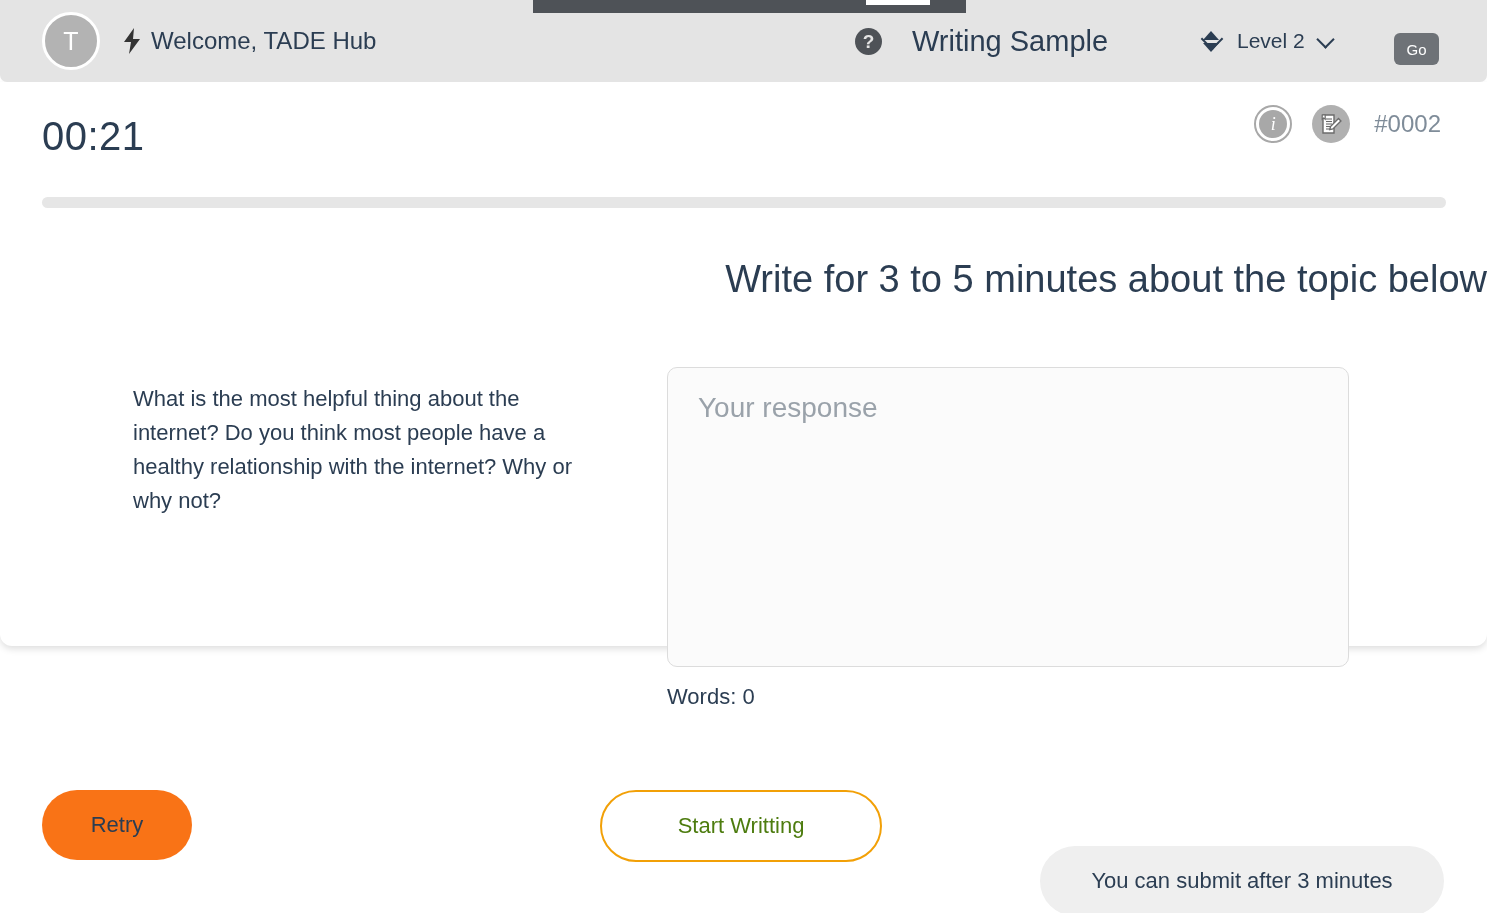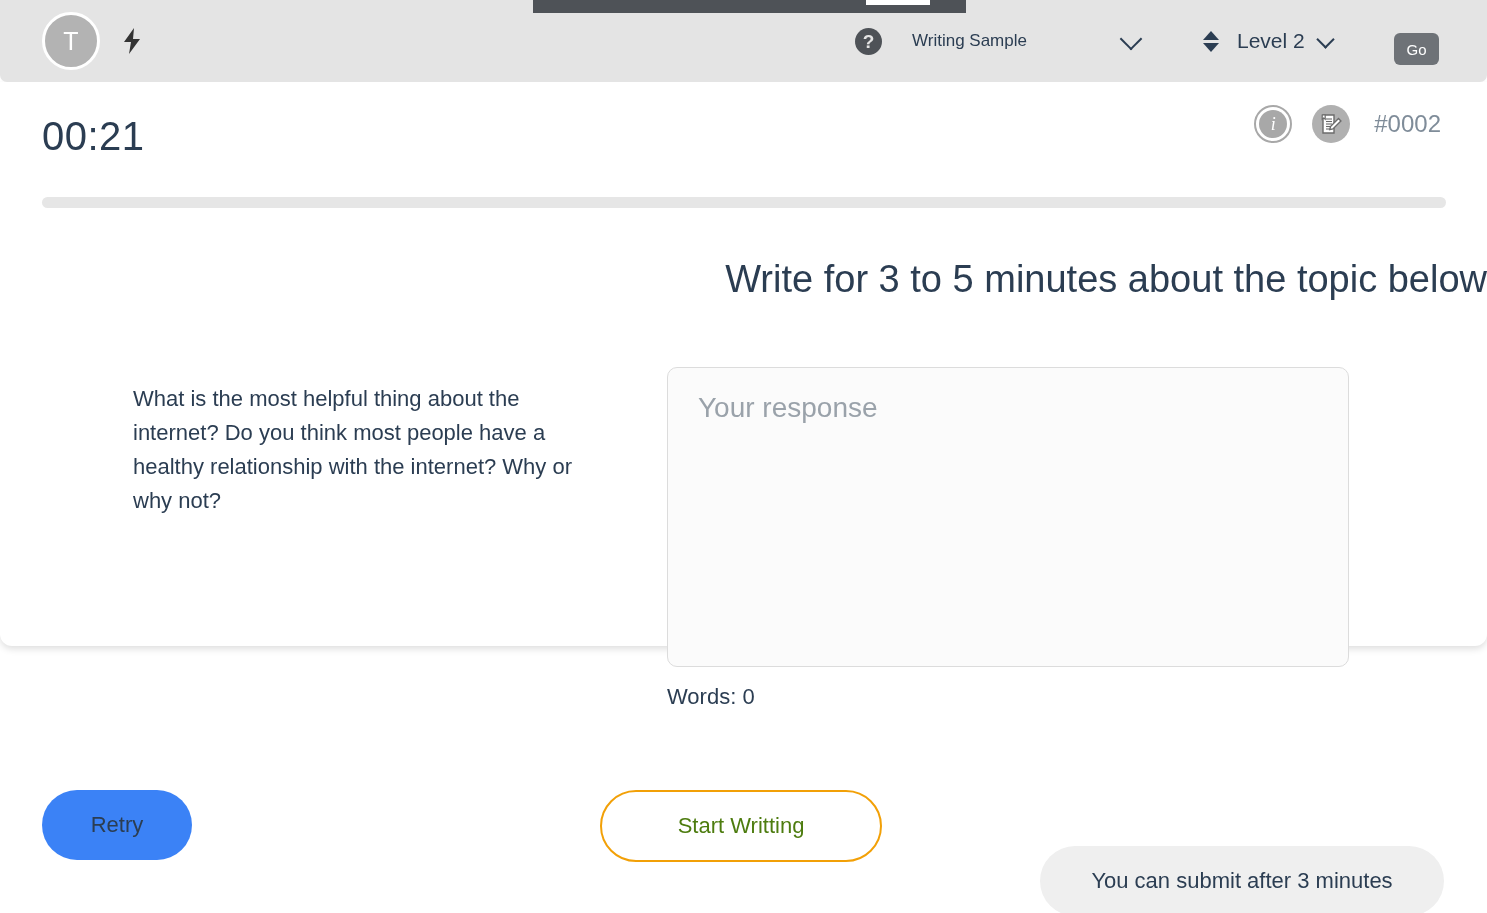--- a/index.html
+++ b/index.html
@@ -109,21 +109,21 @@
     font-weight: bold;
     display: flex;
     align-items: center;
     justify-content: center;
     line-height: 1;
     cursor: pointer;
   }
 
   .activity-select {
     margin-left: 30px;
-    font-size: 17px;
+    font-size: 29px;
     color: #2b3d52;
     white-space: nowrap;
   }
 
   .chevron {
     display: inline-block;
     width: 16px;
     height: 16px;
     border-right: 2.6px solid #2b3d52;
     border-bottom: 2.6px solid #2b3d52;
@@ -358,21 +358,21 @@
     height: 80px;
   }
 
   .btn-retry {
     position: absolute;
     left: 42px;
     top: 0;
     width: 150px;
     height: 70px;
     border-radius: 35px;
-    background: #3b82f6;
+    background: #f97316;
     border: none;
     color: #2b3d52;
     font-size: 22px;
     cursor: pointer;
     font-family: "Liberation Sans", sans-serif;
   }
 
   .btn-start {
     position: absolute;
     left: 600px;
@@ -416,20 +416,21 @@
 
     <div class="header-left">
       <div class="avatar">
         <span>T</span>
       </div>
       <span class="bolt-icon">
         <svg width="20" height="26" viewBox="0 0 20 26" aria-hidden="true">
           <path d="M12 0 L2 14 H9 L7 26 L18 11 H11 Z" fill="#333333"></path>
         </svg>
       </span>
+      <span class="welcome-text">Welcome, TADE Hub</span>
     </div>
 
     <div class="header-center">
       <div class="help-icon">
         <span>?</span>
       </div>
       <span class="activity-select">Writing Sample</span>
       <span class="activity-chevron-wrap">
         <span class="chevron"></span>
       </span>

